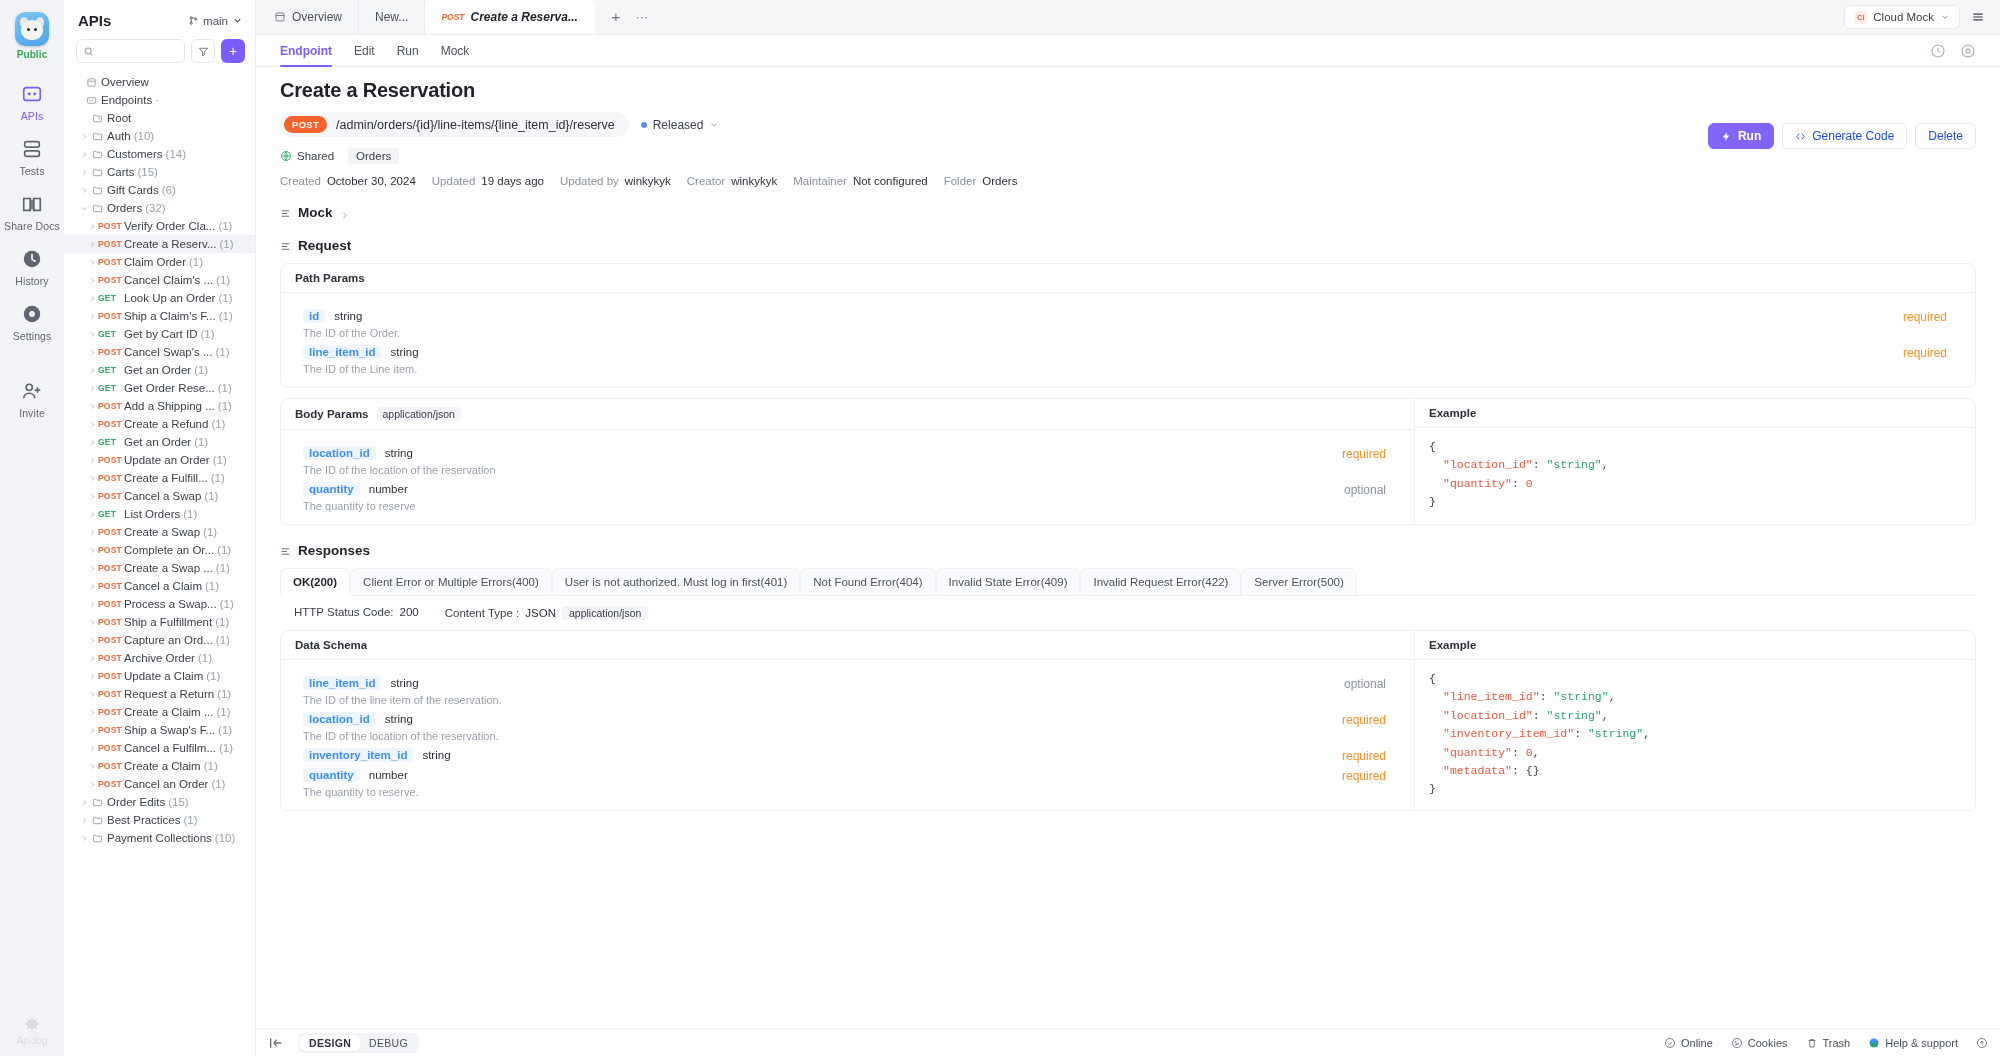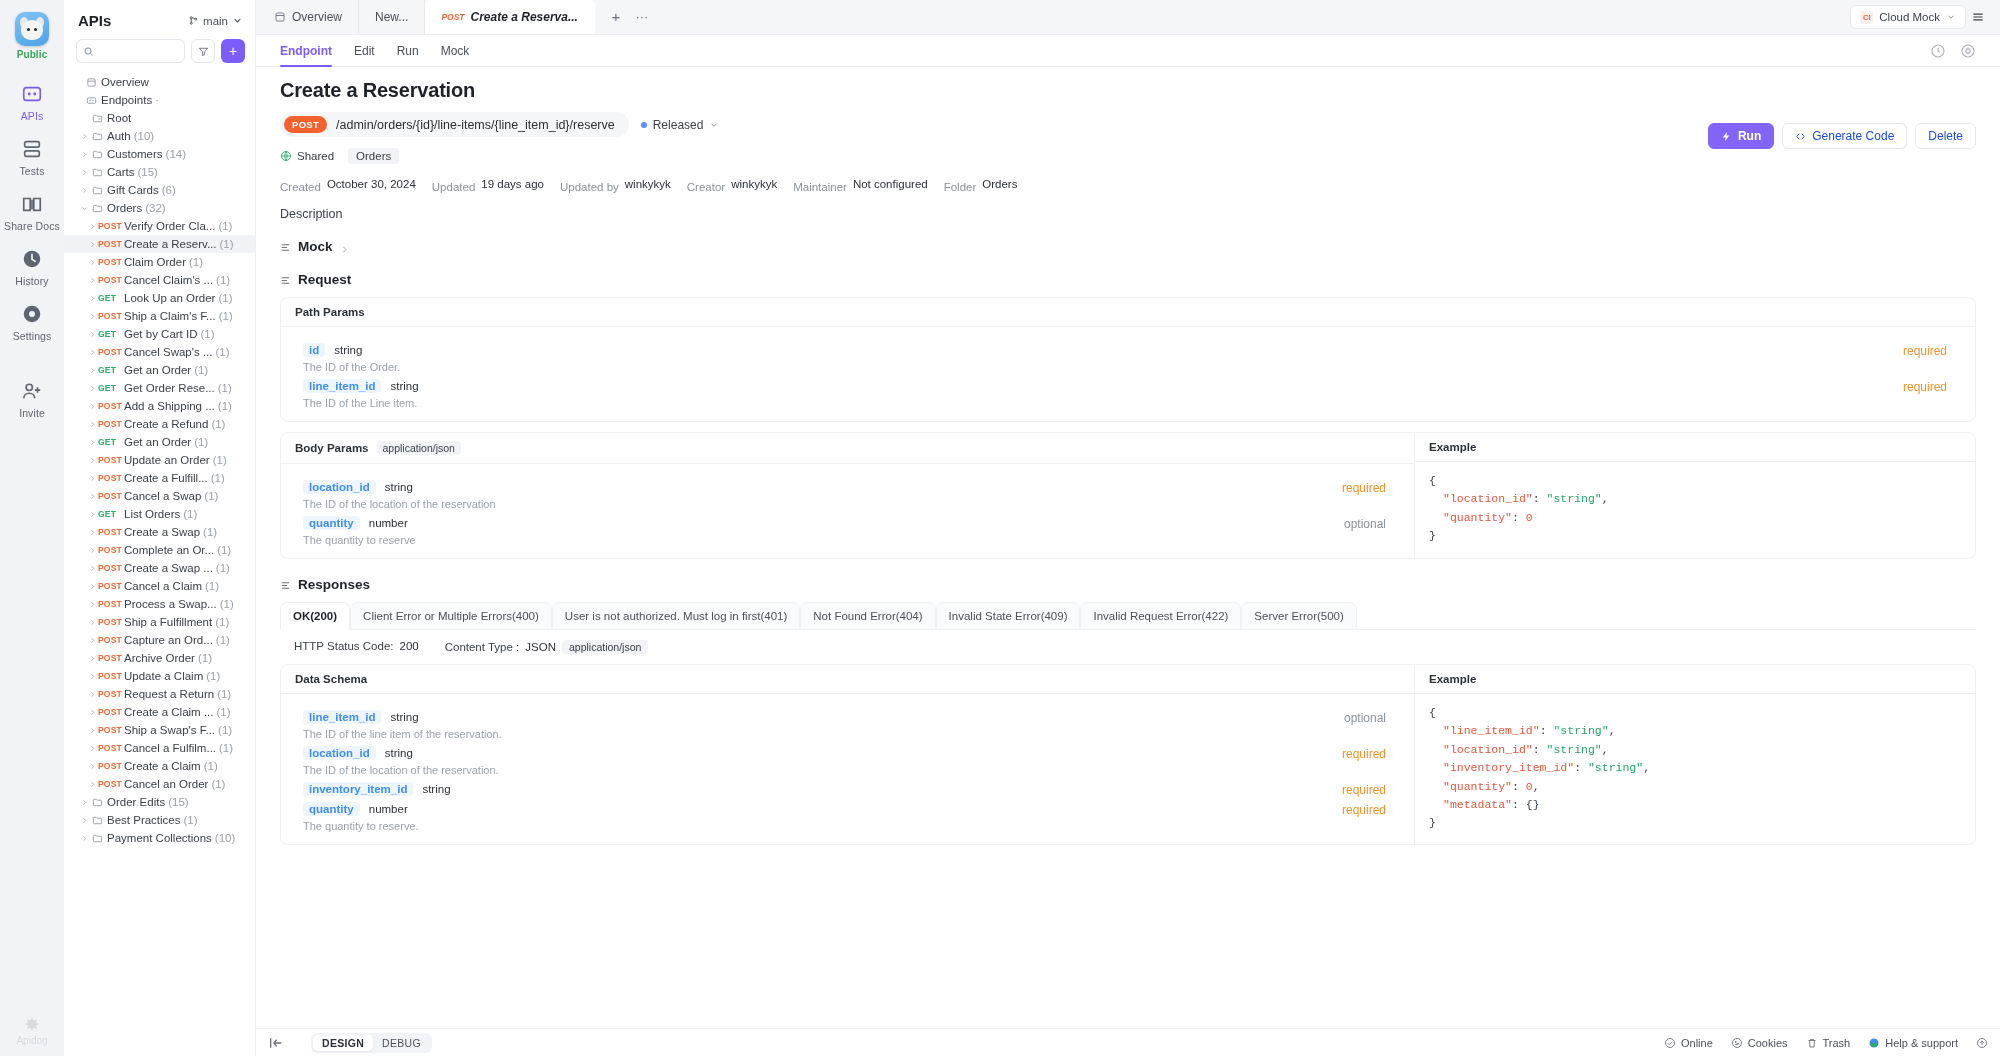--- a/index.html
+++ b/index.html
@@ -119,21 +119,21 @@
   }
   .tab svg { width:12px; height:12px; color:#6b717b; }
   .tab.active { background:#fff; color:#1f2329; border-radius: 7px 7px 0 0; border-right:1px solid transparent; }
   .tab.active .tab-lb { font-style: italic; font-weight:600; }
   .tab .tmth { font-size:8.5px; font-weight:800; color:#ec6936; font-style:italic; }
   .tabact { display:flex; align-items:center; gap:4px; padding: 0 10px; height:35px; }
   .tabact .tb {
     width:22px; height:22px; display:flex; align-items:center; justify-content:center;
     color:#6b717b; cursor:pointer; border-radius:5px; font-size:15px;
   }
-  .tabbar-right { margin-left:auto; display:flex; align-items:center; padding: 0 10px 5px 0; }
+  .tabbar-right { margin-left:auto; display:flex; align-items:center; gap:6px; padding: 0 10px 5px 0; }
   .cloud-mock {
     display:flex; align-items:center; gap:6px; height:24px; padding:0 9px;
     border:1px solid #e8eaee; border-radius:6px; background:#fff; font-size:11.5px; color:#3b4149; cursor:pointer;
   }
   .cm-sq { width:13px; height:13px; border-radius:3px; background:#fdeeea; color:#ec6936; font-size:7.5px;
            display:flex; align-items:center; justify-content:center; font-weight:700; }
   .cloud-mock svg { width:10px; height:10px; color:#8a919c; }
   .hamb { width:24px; height:24px; display:flex; align-items:center; justify-content:center; color:#3b4149; cursor:pointer; }
   .hamb svg { width:14px; height:14px; }
 
@@ -173,21 +173,21 @@
   }
   .btn svg { width:11px; height:11px; }
   .btn.primary { background:#8265f7; color:#fff; border-color:#8265f7; font-weight:600; }
 
   .ep-tags { display:flex; align-items:center; gap: 14px; margin-top: 11px; }
   .tg-shared { display:flex; align-items:center; gap:5px; font-size:11.5px; color:#3b4149; }
   .tg-shared svg { width:12px; height:12px; color:#2aa96a; }
   .tg-chip { font-size:11.5px; color:#3b4149; background:#f2f3f6; border-radius:4px; padding: 2px 8px; }
 
   .meta-row { display:flex; align-items:center; flex-wrap:wrap; gap: 6px 16px; margin-top: 11px; font-size:11.5px; }
-  .meta-k { color:#8a919c;margin-top:6px; }
+  .meta-k { color:#8a919c; }
   .meta-v { color:#2c3138; }
   .meta-pair { display:flex; align-items:center; gap:6px; }
   .opid-row { margin-top: 8px; font-size:11.5px; display:flex; gap:8px; }
 
   .sec-head {
     display:flex; align-items:center; gap: 7px; margin-top: 18px; font-size: 13.5px;
     font-weight: 700; color:#1f2329;
   }
   .sec-head .sh-ic { width:11px; height:11px; color:#6b717b; }
   .sec-head .sh-ch { width:9px; height:9px; color:#9aa1ab; }
@@ -229,21 +229,21 @@
     border:1px solid #edeff2; border-bottom-color:#fff; border-radius: 7px 7px 0 0; margin-bottom:-1px;
   }
   .rtab:not(.active) { background:#fafbfc; border-color:#f0f1f4; border-radius: 7px 7px 0 0; margin-bottom:-1px; }
   .http-row { display:flex; align-items:flex-start; gap: 26px; padding: 10px 14px 0 14px; font-size: 11.5px; color:#3b4149; }
   .http-row .hr-k { color:#3b4149; }
   .http-row .ct-chip { background:#f2f3f6; border-radius:4px; padding:1px 7px; font-size:10.5px; }
 
   
   .statusbar {
     height: 28px; flex:0 0 28px; border-top:1px solid #eceef1; background:#fff;
-    display:flex; align-items:center; padding: 0 12px; gap: 27px; text-align: right;
+    display:flex; align-items:center; padding: 0 12px; gap: 14px; text-align: right;
   }
   .sb-collapse { width:16px; height:16px; color:#6b717b; cursor:pointer; display:flex; align-items:center; justify-content:center; }
   .seg { display:flex; align-items:center; background:#f2f3f6; border-radius:6px; padding:2px; }
   .seg .sg {
     font-size: 10.5px; letter-spacing:.3px; color:#4a5159; padding: 2px 9px; border-radius:5px; cursor:pointer;
   }
   .seg .sg.active { background:#fff; color:#2c3138; font-weight:600; box-shadow:0 1px 2px rgba(0,0,0,.06); }
   .status-right { margin-left:auto; display:flex; align-items:center; gap: 18px; }
   .st-item { display:flex; align-items:center; gap:5px; font-size: 11px; color:#4a5159; cursor:pointer; }
   .st-item svg { width:12px; height:12px; color:#6b717b; }
@@ -975,21 +975,20 @@
             <span class="meta-k">Maintainer</span>
             <span class="meta-v">Not configured</span>
           </div>
           <div class="meta-pair">
             <span class="meta-k">Folder</span>
             <span class="meta-v">Orders</span>
           </div>
         </div>
 
 
-      <div class="desc-label">Description</div>
 
       <div class="sec-head">
         <span class="sh-ic">
           <svg viewBox="0 0 24 24" fill="none" stroke="currentColor" stroke-width="2.4">
               <path d="M4 6h16M4 12h11M4 18h16"></path>
             </svg>
         </span>
         <span>Mock</span>
         <span class="sh-ch">
           <svg viewBox="0 0 24 24" fill="none" stroke="currentColor" stroke-width="2.6">

